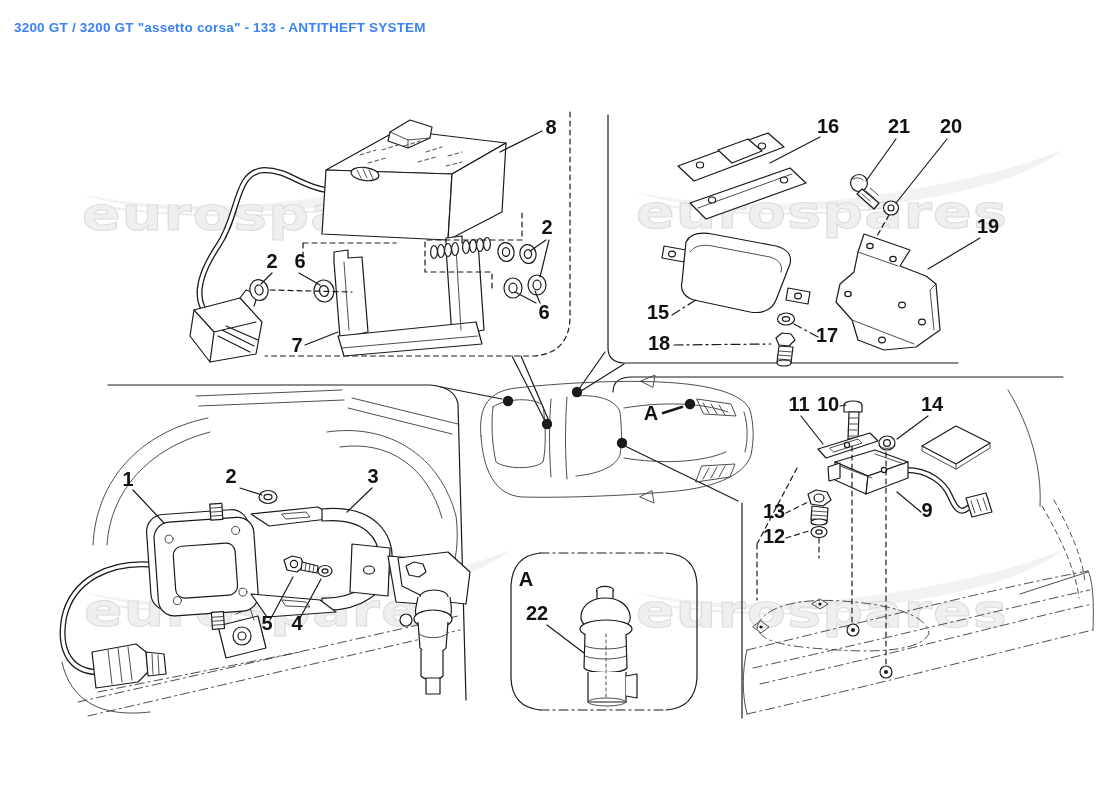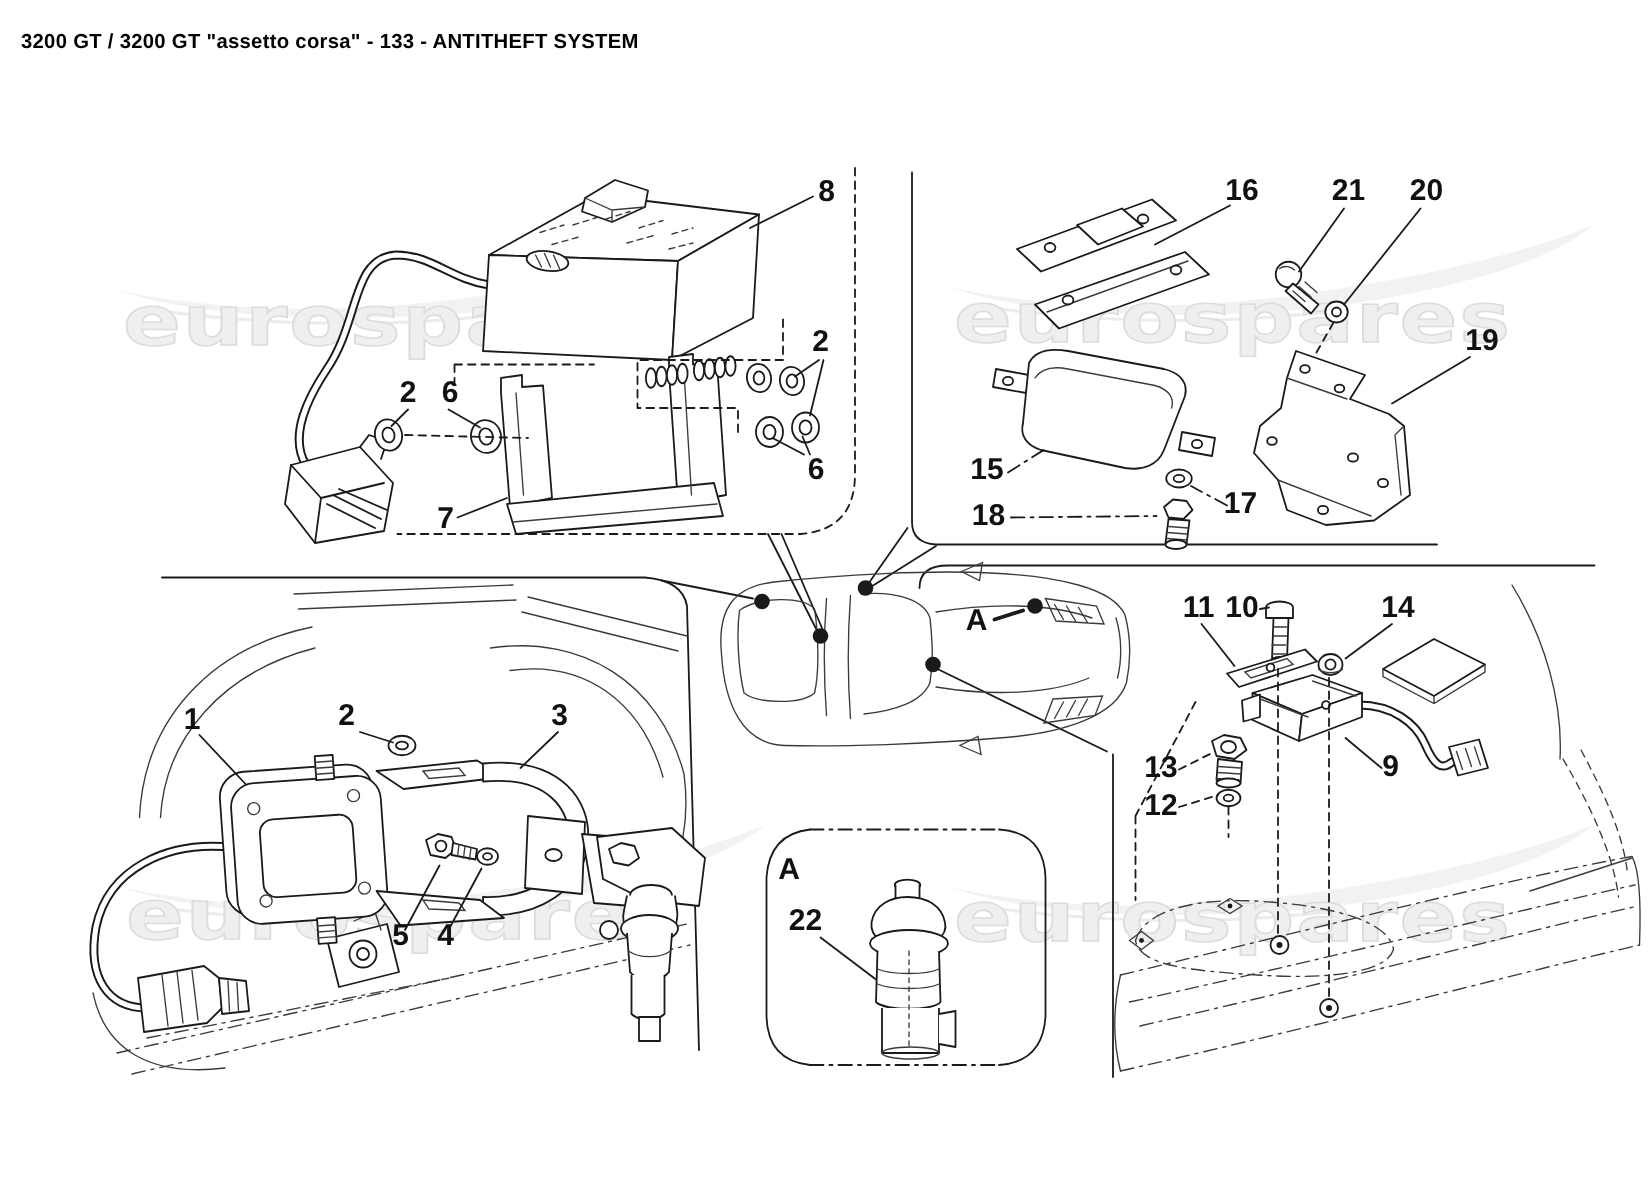--- a/index.html
+++ b/index.html
@@ -1,19 +1,19 @@
 <!DOCTYPE html>
 <html><head>
 <meta charset="utf-8">
 <style>
   html,body{margin:0;padding:0;background:#fff;}
   .canvas{position:relative;width:1100px;height:800px;background:#fff;overflow:hidden;
           font-family:"Liberation Sans",sans-serif;}
   .title{position:absolute;left:14px;top:20px;font-weight:bold;font-size:13.5px;
-         color:#000000;letter-spacing:.2px;white-space:nowrap;}
+         color:#3b82f6;letter-spacing:.2px;white-space:nowrap;}
   svg{position:absolute;left:0;top:0;}
   .ln{stroke:#1a1a1a;fill:none;stroke-width:1.2;stroke-linecap:round;stroke-linejoin:round;}
   .fw{stroke:#1a1a1a;fill:#ffffff;stroke-width:1.2;stroke-linejoin:round;}
   .thin{stroke:#3a3a3a;fill:none;stroke-width:.9;stroke-linecap:round;}
   .dsh{stroke-dasharray:5 4;}
   .ddot{stroke-dasharray:9 4 2 4;}
   .cab{stroke:#1a1a1a;fill:none;stroke-width:6;stroke-linecap:round;}
   .cabw{stroke:#fff;fill:none;stroke-width:3.4;stroke-linecap:round;}
   .plabel{font-family:"Liberation Sans",sans-serif;font-weight:bold;font-size:20px;
           fill:#111;text-anchor:middle;}

